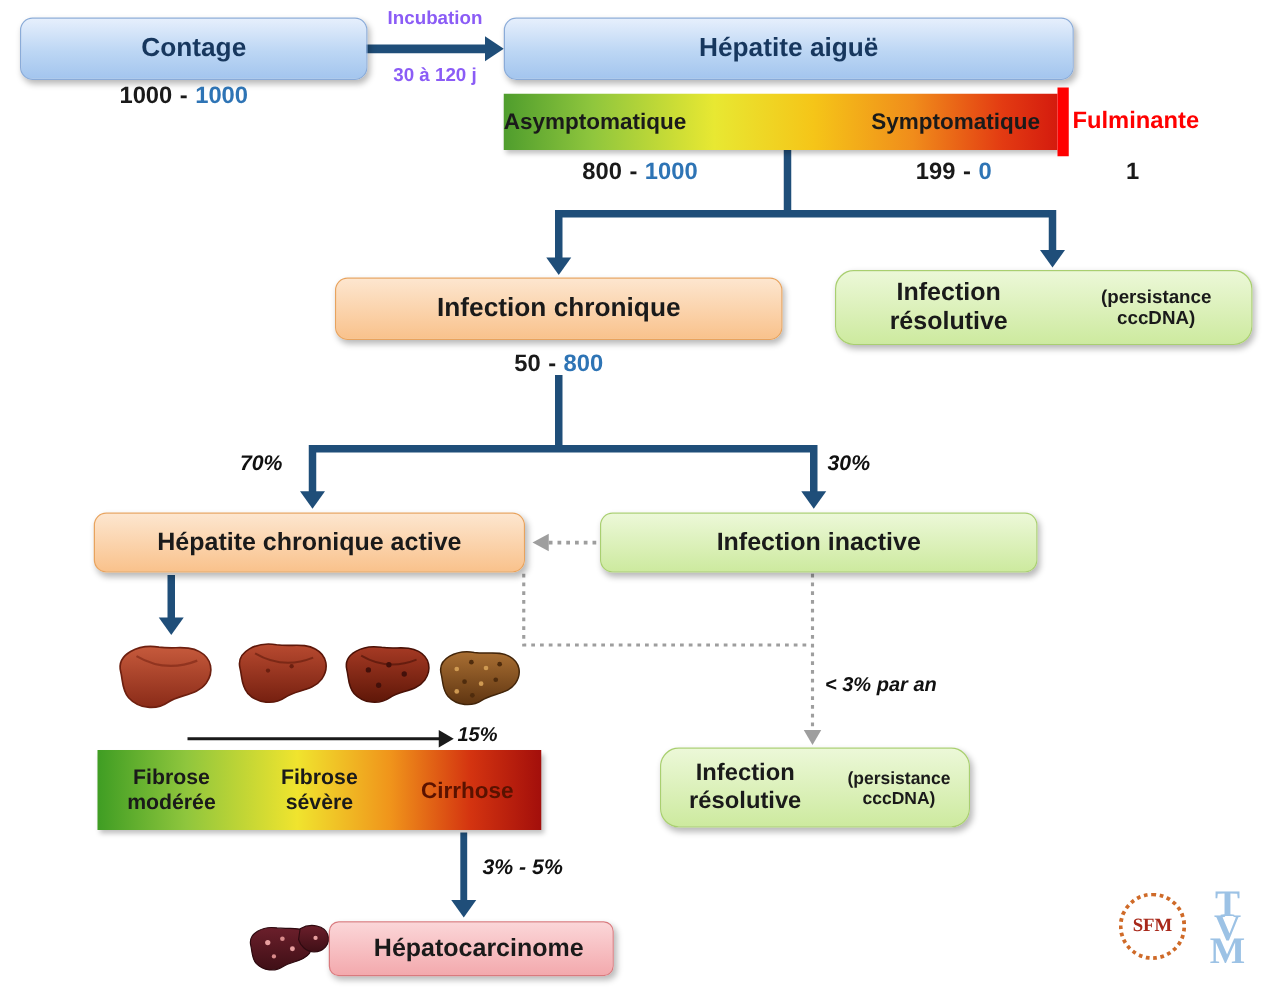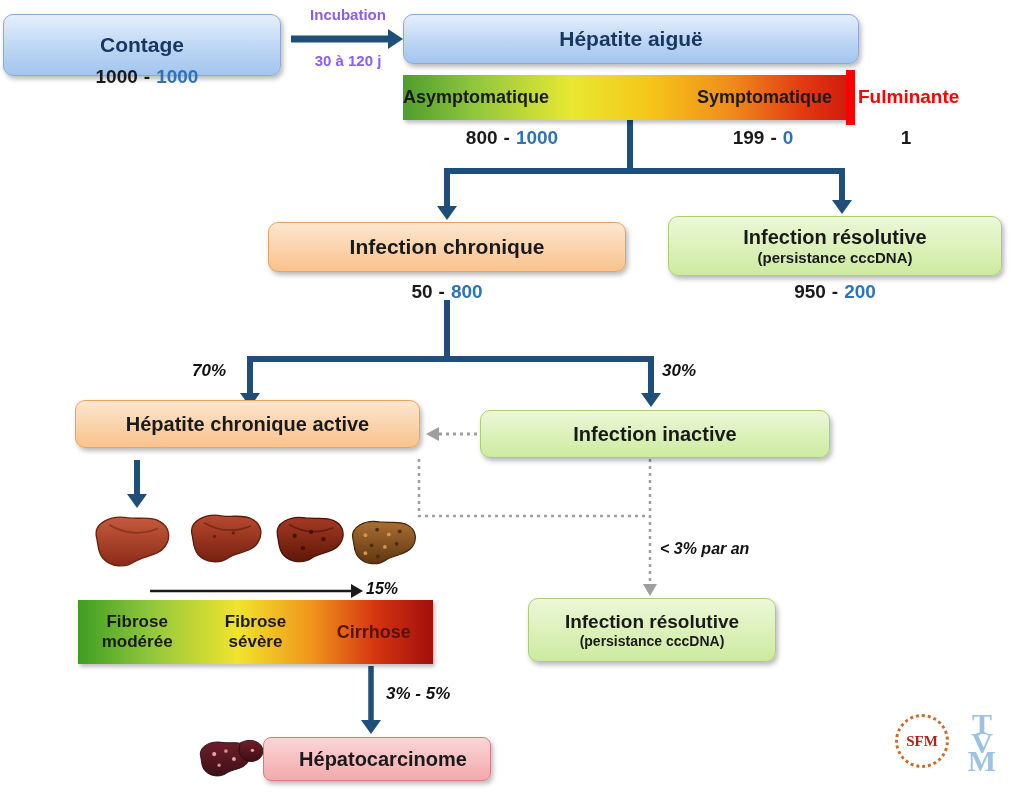--- a/index.html
+++ b/index.html
@@ -5,21 +5,21 @@
   * { margin:0; padding:0; box-sizing:border-box; }
   html,body { background:#ffffff; }
   body { font-family:"Liberation Sans", sans-serif; color:#1a1a1a; }
   .stage { position:relative; width:1024px; height:798px; background:#ffffff; overflow:hidden; }
 
   .box {
     position:absolute; display:flex; align-items:center; justify-content:center;
     font-weight:bold; text-align:center; border-radius:10px;
     box-shadow:2px 3px 5px rgba(0,0,0,.28);
   }
-  .box.col { flex-direction:column; line-height:1.15; }
+  .box.col { flex-direction:row; line-height:1.15;border-radius:15px; }
   .box-blue {
     background:linear-gradient(180deg,#e6effc 0%,#bcd6f4 55%,#a3c5ee 100%);
     border:1px solid #8aabd8; color:#17375e; font-size:21px;
   }
   .box-orange {
     background:linear-gradient(180deg,#fde6cf 0%,#f9c28c 100%);
     border:1px solid #e8a35e; color:#1a1a1a; font-size:21px;text-align:right;
   }
   .box-green {
     background:linear-gradient(180deg,#ecf8d8 0%,#cdea9f 100%);
@@ -116,21 +116,21 @@
       <line x1="477" y1="434" x2="438" y2="434" stroke-width="3" stroke-dasharray="3 4"></line>
       <polygon points="439,427 439,441 426,434" stroke="none"></polygon>
     </g>
     <g fill="#9e9e9e" stroke="#9e9e9e">
       <path d="M419 459 V516 H648" fill="none" stroke-width="2.5" stroke-dasharray="3 4"></path>
       <line x1="650" y1="459" x2="650" y2="586" stroke-width="2.5" stroke-dasharray="3 4"></line>
       <polygon points="643,584 657,584 650,596" stroke="none"></polygon>
     </g>
   </svg>
 
-  <div class="box box-blue" style="left:3px;top:14px;width:278px;height:62px">
+  <div class="box box-blue" style="left:16px;top:14px;width:278px;height:50px">
     <span>Contage</span>
   </div>
   <div class="count" style="left:8px;top:66px;width:278px">
     <span>1000</span><span>-</span><span class="c-blue">1000</span>
   </div>
 
   <div class="elabel" style="left:293px;top:6px;width:110px">Incubation</div>
   <div class="elabel" style="left:288px;top:52px;width:120px">30 à 120 j</div>
 
   <div class="box box-blue" style="left:403px;top:14px;width:456px;height:50px">
@@ -158,28 +158,25 @@
     <span>Infection chronique</span>
   </div>
   <div class="count" style="left:268px;top:281px;width:358px">
     <span>50</span><span>-</span><span class="c-blue">800</span>
   </div>
 
   <div class="box box-green col" style="left:668px;top:216px;width:334px;height:60px">
     <span>Infection résolutive</span>
     <span class="sub">(persistance cccDNA)</span>
   </div>
-  <div class="count" style="left:668px;top:281px;width:334px">
-    <span>950</span><span>-</span><span class="c-blue">200</span>
-  </div>
 
   <div class="pct" style="left:178px;top:361px;width:62px;text-align:center">70%</div>
   <div class="pct" style="left:662px;top:361px;width:62px">30%</div>
 
-  <div class="box box-orange" style="left:75px;top:400px;width:345px;height:48px;font-size:20px">
+  <div class="box box-orange" style="left:75px;top:410px;width:345px;height:48px;font-size:20px">
     <span>Hépatite chronique active</span>
   </div>
   <div class="box box-green" style="left:480px;top:410px;width:350px;height:48px">
     <span>Infection inactive</span>
   </div>
 
   <svg class="liver" style="left:84px;top:510px;width:90px;height:64px" viewBox="0 0 100 70">
     <defs>
         <linearGradient id="lv1" x1="0" y1="0" x2="0" y2="1">
       <stop offset="0" stop-color="#c65a3c"></stop>

